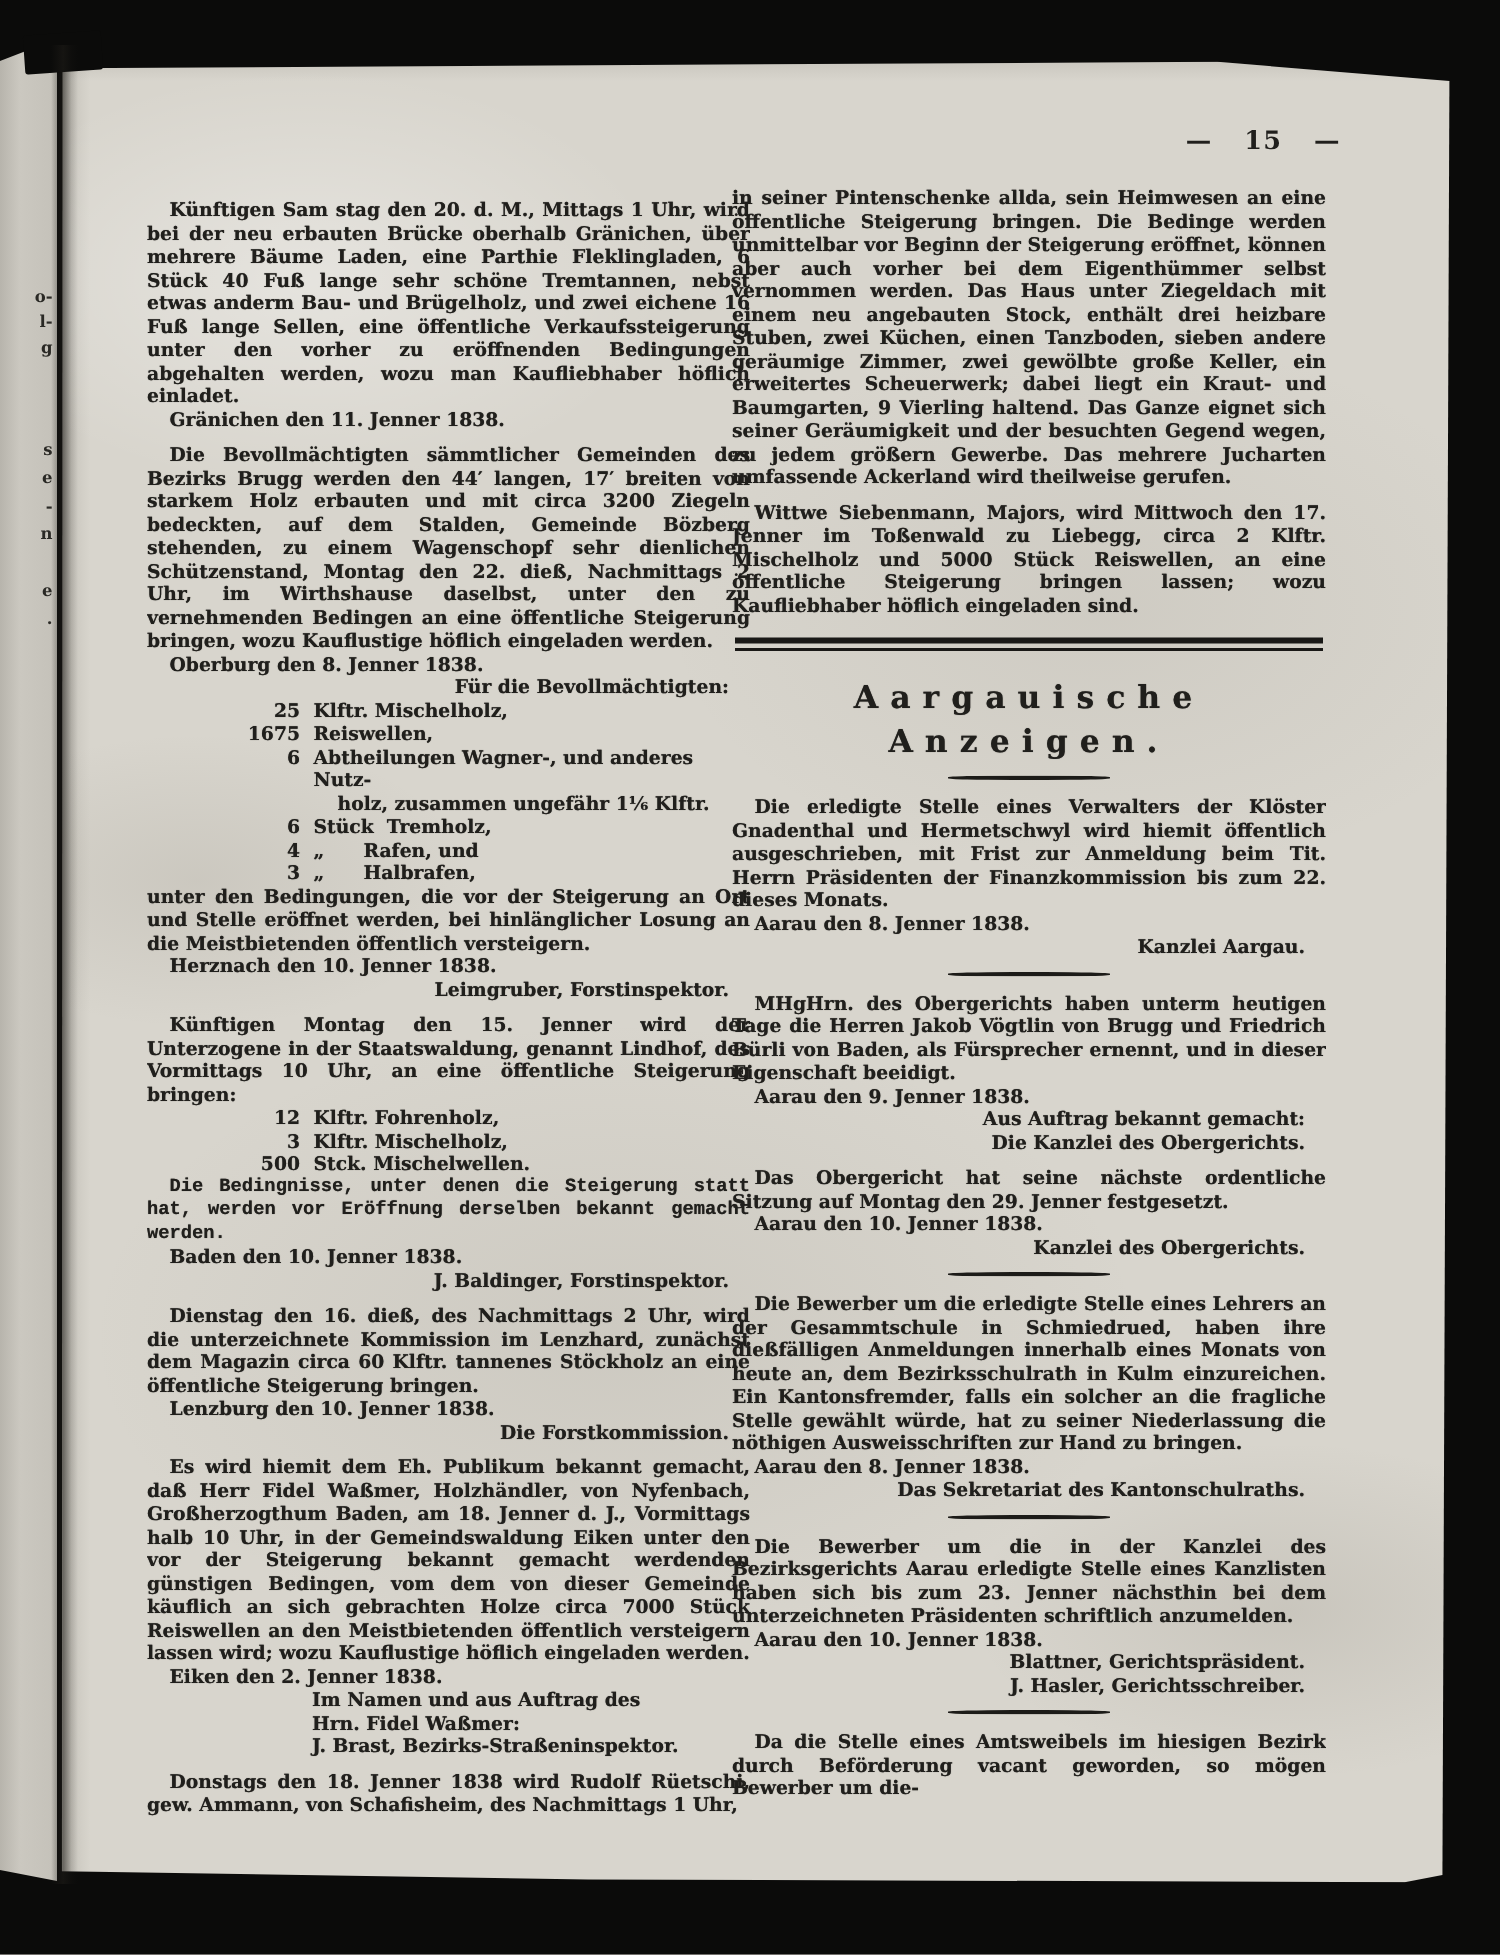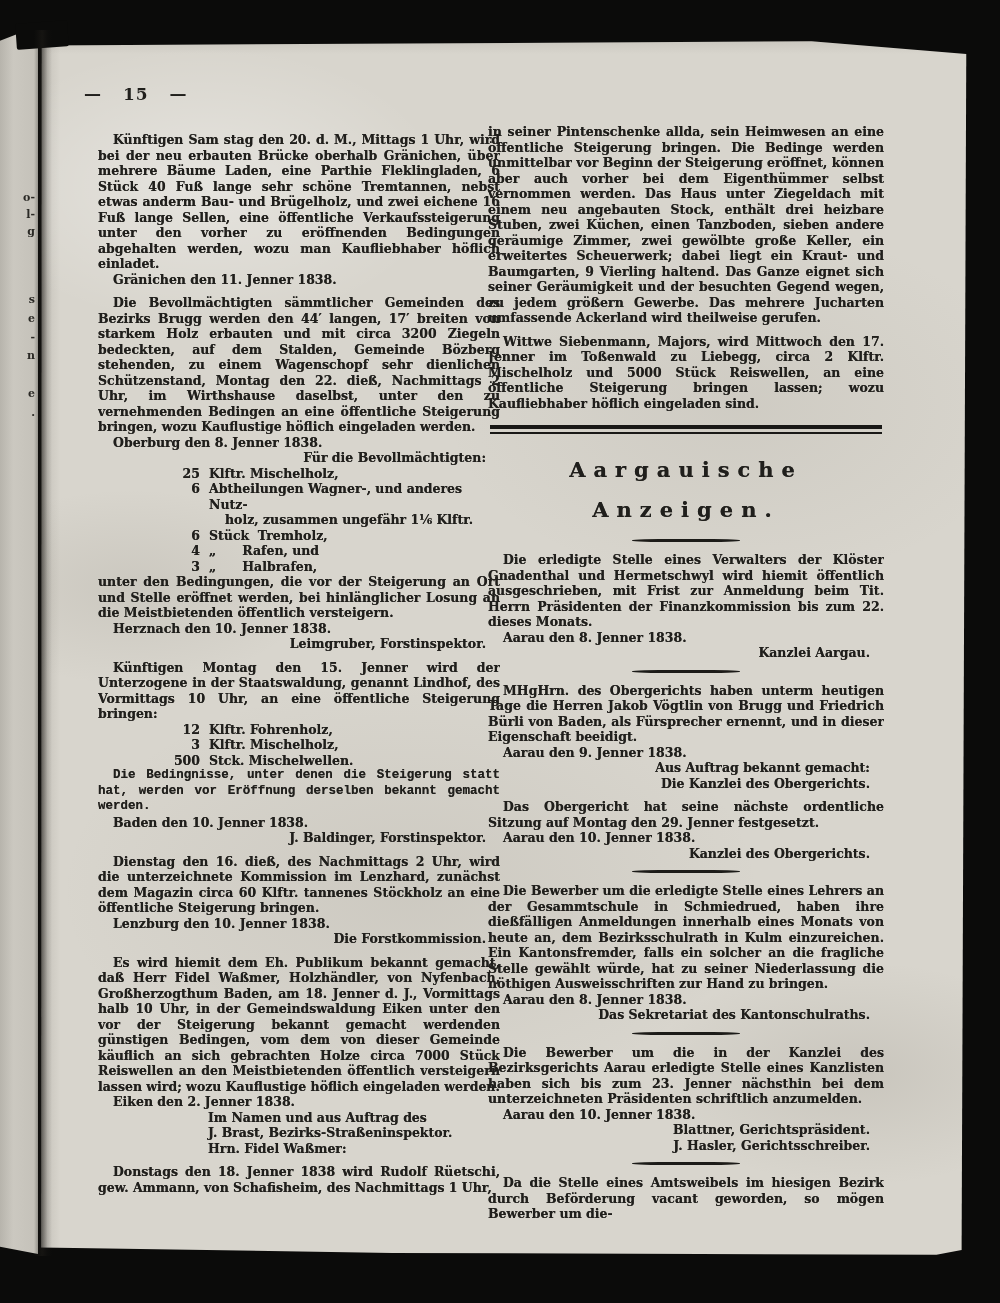--- a/index.html
+++ b/index.html
@@ -38,21 +38,21 @@
       linear-gradient(180deg,rgba(70,66,58,.10) 0,rgba(70,66,58,0) 14px);
     clip-path:polygon(0.4% 0.45%,83% 0.1%,99.6% 1.15%,99.1% 99.5%,96.4% 99.9%,38% 99.75%,0.35% 99.3%);
     color:#201f1c;
   }
   
   .corner-blob{
     position:absolute;left:16px;top:22px;width:52px;height:26px;background:#0b0b0a;
     transform:rotate(-4deg);z-index:2;border-radius:2px;
   }
   .pageno{
-    position:absolute;left:46px;top:44px;width:810px;text-align:left;
+    position:absolute;left:46px;top:44px;width:810px;text-align:right;
     font-weight:bold;font-size:17px;word-spacing:14px;letter-spacing:1px;
   }
   .col{
     position:absolute;top:84px;height:1130px;overflow:hidden;
     font-weight:bold;font-size:12.5px;line-height:15.5px;
     text-shadow:0 0 .5px rgba(32,31,28,.8);
   }
   .col.left{left:60px;width:402px;}
   .col.right{left:450px;width:396px;}
   .blk{margin:0;}
@@ -66,21 +66,21 @@
   .listrow{display:flex;}
   .listrow .num{flex:none;width:42px;text-align:right;white-space:pre;}
   .listrow .lt{margin-left:9px;white-space:pre-wrap;}
   .listrow.cont .lt{padding-left:16px;text-align:center;}
   .rule-double{
     margin:14px 2px 0 2px;height:3px;
     border-top:4px solid #191816;border-bottom:2px solid #191816;
   }
   .section-heading{
     text-align:center;font-size:21px;letter-spacing:8px;word-spacing:14px;
-    margin:16px 0 4px 0;line-height:40px;
+    margin:16px 0 4px 0;line-height:29px;
   }
   .rule-short{
     width:108px;margin:9px auto 10px auto;height:0;
     border-top:3px solid #1c1b18;border-radius:40%;
   }
 </style>
 </head>
 <body>
 
 <div class="facing-strip">
@@ -104,20 +104,24 @@
       <div class="blk date">Gränichen den 11. Jenner 1838.</div>
       <div class="blk p">Die Bevollmächtigten sämmtlicher Gemeinden des Bezirks Brugg werden den 44′ langen, 17′ breiten von starkem Holz erbauten und mit circa 3200 Ziegeln bedeckten, auf dem Stalden, Gemeinde Bözberg stehenden, zu einem Wagenschopf sehr dienlichen Schützenstand, Montag den 22. dieß, Nachmittags 2 Uhr, im Wirthshause daselbst, unter den zu vernehmenden Bedingen an eine öffentliche Steigerung bringen, wozu Kauflustige höflich eingeladen werden.</div>
       <div class="blk date">Oberburg den 8. Jenner 1838.</div>
       <div class="blk right">Für die Bevollmächtigten:</div>
       <div class="blk list">
         <div class="listrow">
           <span class="num">25</span>
           <span class="lt">Klftr. Mischelholz,</span>
         </div>
         <div class="listrow">
+          <span class="num">1675</span>
+          <span class="lt">Reiswellen,</span>
+        </div>
+        <div class="listrow">
           <span class="num">6</span>
           <span class="lt">Abtheilungen Wagner-, und anderes Nutz-</span>
         </div>
         <div class="listrow cont">
           <span class="num"></span>
           <span class="lt">holz, zusammen ungefähr 1⅙ Klftr.</span>
         </div>
         <div class="listrow">
           <span class="num">6</span>
           <span class="lt">Stück  Tremholz,</span>
@@ -151,22 +155,22 @@
       </div>
       <div class="blk pi">Die Bedingnisse, unter denen die Steigerung statt hat, werden vor Eröffnung derselben bekannt gemacht werden.</div>
       <div class="blk date">Baden den 10. Jenner 1838.</div>
       <div class="blk right">J. Baldinger, Forstinspektor.</div>
       <div class="blk p">Dienstag den 16. dieß, des Nachmittags 2 Uhr, wird die unterzeichnete Kommission im Lenzhard, zunächst dem Magazin circa 60 Klftr. tannenes Stöckholz an eine öffentliche Steigerung bringen.</div>
       <div class="blk date">Lenzburg den 10. Jenner 1838.</div>
       <div class="blk right">Die Forstkommission.</div>
       <div class="blk p">Es wird hiemit dem Eh. Publikum bekannt gemacht, daß Herr Fidel Waßmer, Holzhändler, von Nyfenbach, Großherzogthum Baden, am 18. Jenner d. J., Vormittags halb 10 Uhr, in der Gemeindswaldung Eiken unter den vor der Steigerung bekannt gemacht werdenden günstigen Bedingen, vom dem von dieser Gemeinde käuflich an sich gebrachten Holze circa 7000 Stück Reiswellen an den Meistbietenden öffentlich versteigern lassen wird; wozu Kauflustige höflich eingeladen werden.</div>
       <div class="blk date">Eiken den 2. Jenner 1838.</div>
       <div class="blk center">Im Namen und aus Auftrag des</div>
+      <div class="blk center">Hrn. Fidel Waßmer:</div>
       <div class="blk center">J. Brast, Bezirks-Straßeninspektor.</div>
-      <div class="blk center">Hrn. Fidel Waßmer:</div>
       <div class="blk p">Donstags den 18. Jenner 1838 wird Rudolf Rüetschi, gew. Ammann, von Schafisheim, des Nachmittags 1 Uhr,</div>
     </div>
   <div class="col right">
       <div class="blk pc">in seiner Pintenschenke allda, sein Heimwesen an eine öffentliche Steigerung bringen. Die Bedinge werden unmittelbar vor Beginn der Steigerung eröffnet, können aber auch vorher bei dem Eigenthümmer selbst vernommen werden. Das Haus unter Ziegeldach mit einem neu angebauten Stock, enthält drei heizbare Stuben, zwei Küchen, einen Tanzboden, sieben andere geräumige Zimmer, zwei gewölbte große Keller, ein erweitertes Scheuerwerk; dabei liegt ein Kraut- und Baumgarten, 9 Vierling haltend. Das Ganze eignet sich seiner Geräumigkeit und der besuchten Gegend wegen, zu jedem größern Gewerbe. Das mehrere Jucharten umfassende Ackerland wird theilweise gerufen.</div>
       <div class="blk p">Wittwe Siebenmann, Majors, wird Mittwoch den 17. Jenner im Toßenwald zu Liebegg, circa 2 Klftr. Mischelholz und 5000 Stück Reiswellen, an eine öffentliche Steigerung bringen lassen; wozu Kaufliebhaber höflich eingeladen sind.</div>
       <div class="rule-double"></div>
       <div class="section-heading">Aargauische Anzeigen.</div>
       <div class="rule-short"></div>
       <div class="blk p">Die erledigte Stelle eines Verwalters der Klöster Gnadenthal und Hermetschwyl wird hiemit öffentlich ausgeschrieben, mit Frist zur Anmeldung beim Tit. Herrn Präsidenten der Finanzkommission bis zum 22. dieses Monats.</div>
       <div class="blk date">Aarau den 8. Jenner 1838.</div>

